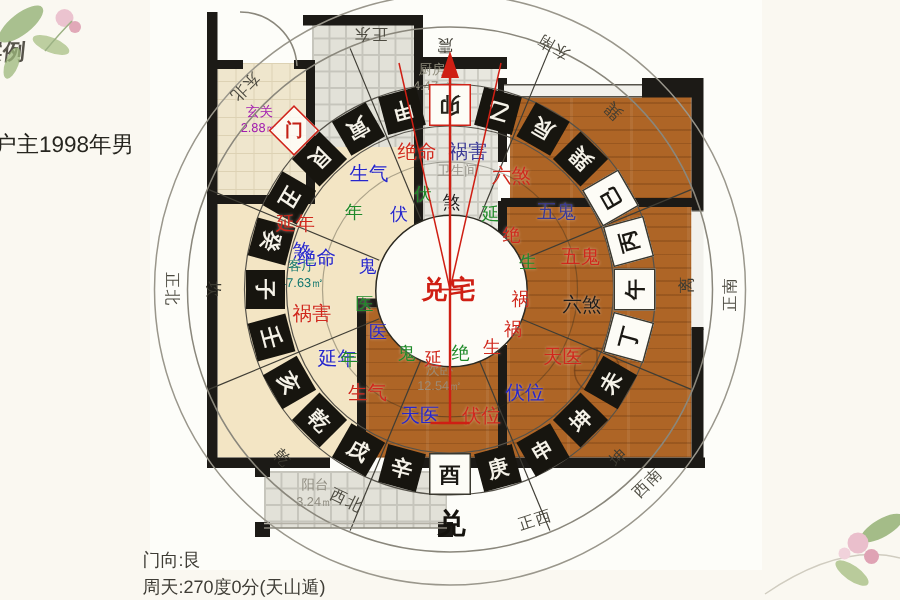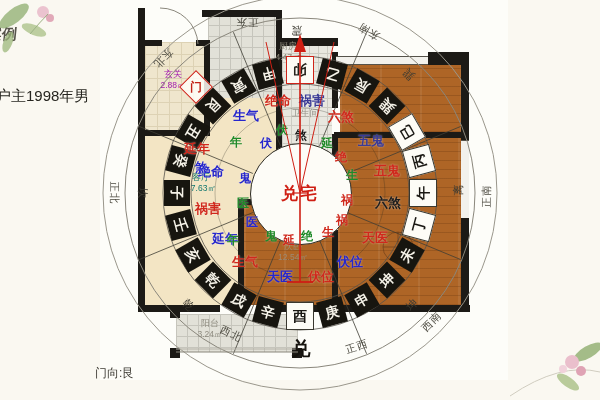--- a/index.html
+++ b/index.html
@@ -8,21 +8,21 @@
   #plan{position:absolute;left:0;top:0;width:600px;height:400px;}
   .plan-bg{position:absolute;left:100px;top:0;width:408px;height:380px;background:#fdfdf9;}
   .floor{position:absolute;}
   .cream{background:#f3e5c4;}
   .cream-grid{background-color:#efe6cd;background-image:linear-gradient(#ddd2b4 1px,transparent 1px),linear-gradient(90deg,#ddd2b4 1px,transparent 1px);background-size:12px 12px;}
   .tile{background-color:#e2e1d8;background-image:linear-gradient(#c6c5bc 1px,transparent 1px),linear-gradient(90deg,#c6c5bc 1px,transparent 1px);background-size:11px 11px;}
   .tile-light{background-color:#e8e7df;background-image:linear-gradient(#cccbc2 1px,transparent 1px),linear-gradient(90deg,#cccbc2 1px,transparent 1px);background-size:9px 9px;}
   .wood{background-color:#ae6526;background-image:repeating-linear-gradient(0deg,rgba(60,25,0,.18) 0 1px,transparent 1px 9px),repeating-linear-gradient(90deg,rgba(255,255,255,.07) 0 2px,transparent 2px 40px);}
   .wall{position:absolute;background:#1c1a16;}
   .win{position:absolute;background:#f2f1ec;border-top:1px solid #55524a;border-bottom:1px solid #55524a;}
-  .star{position:absolute;font-weight:bold;font-size:13px;white-space:nowrap;z-index:40;text-shadow:0 0 2px rgba(255,255,255,.5);}
+  .star{position:absolute;font-weight:normal;font-size:13px;white-space:nowrap;z-index:40;text-shadow:0 0 2px rgba(255,255,255,.5);}
   .star.sm{font-size:12px;}
   .mseg{position:absolute;width:26px;height:26px;line-height:26px;text-align:center;background:#17150f;color:#f5f2e8;font-size:14px;font-weight:bold;z-index:20;}
   .mseg.mwhite{background:#fdfcf6;color:#1a1813;border:1px solid #3a382f;}
   .mseg.mred{background:#fdfcf6;color:#26231c;border:1.5px solid #cf2318;}
   .trig{position:absolute;font-size:11px;color:#3d3b32;z-index:15;white-space:nowrap;}
   .trig.big{font-size:19px;font-weight:bold;color:#15130e;}
   .dir{position:absolute;font-size:10.5px;color:#4c4a40;letter-spacing:1px;z-index:15;white-space:nowrap;}
   .room-label{position:absolute;text-align:center;z-index:8;transform:translate(-50%,-50%);line-height:1.25;}
   .room-label .rn{font-size:9px;display:block;}
   .room-label .ra{font-size:8.5px;display:block;}
@@ -239,13 +239,14 @@
       </div>
       <div class="room-label" style="left: 210px; top: 329px; transform: translate(-50%, -50%); color: rgb(143, 140, 128);">
         <span class="rn">阳台</span>
         <span class="ra">3.24㎡</span>
       </div>
     </div>
 
   <div class="side-text" id="case-label">案例</div>
   <div class="side-text" id="owner-label">户主1998年男</div>
   <div class="side-text" id="door-facing">门向:艮</div>
+  <div class="side-text" id="compass-reading">周天:270度0分(天山遁)</div>
 </div>
 
 </body></html>

